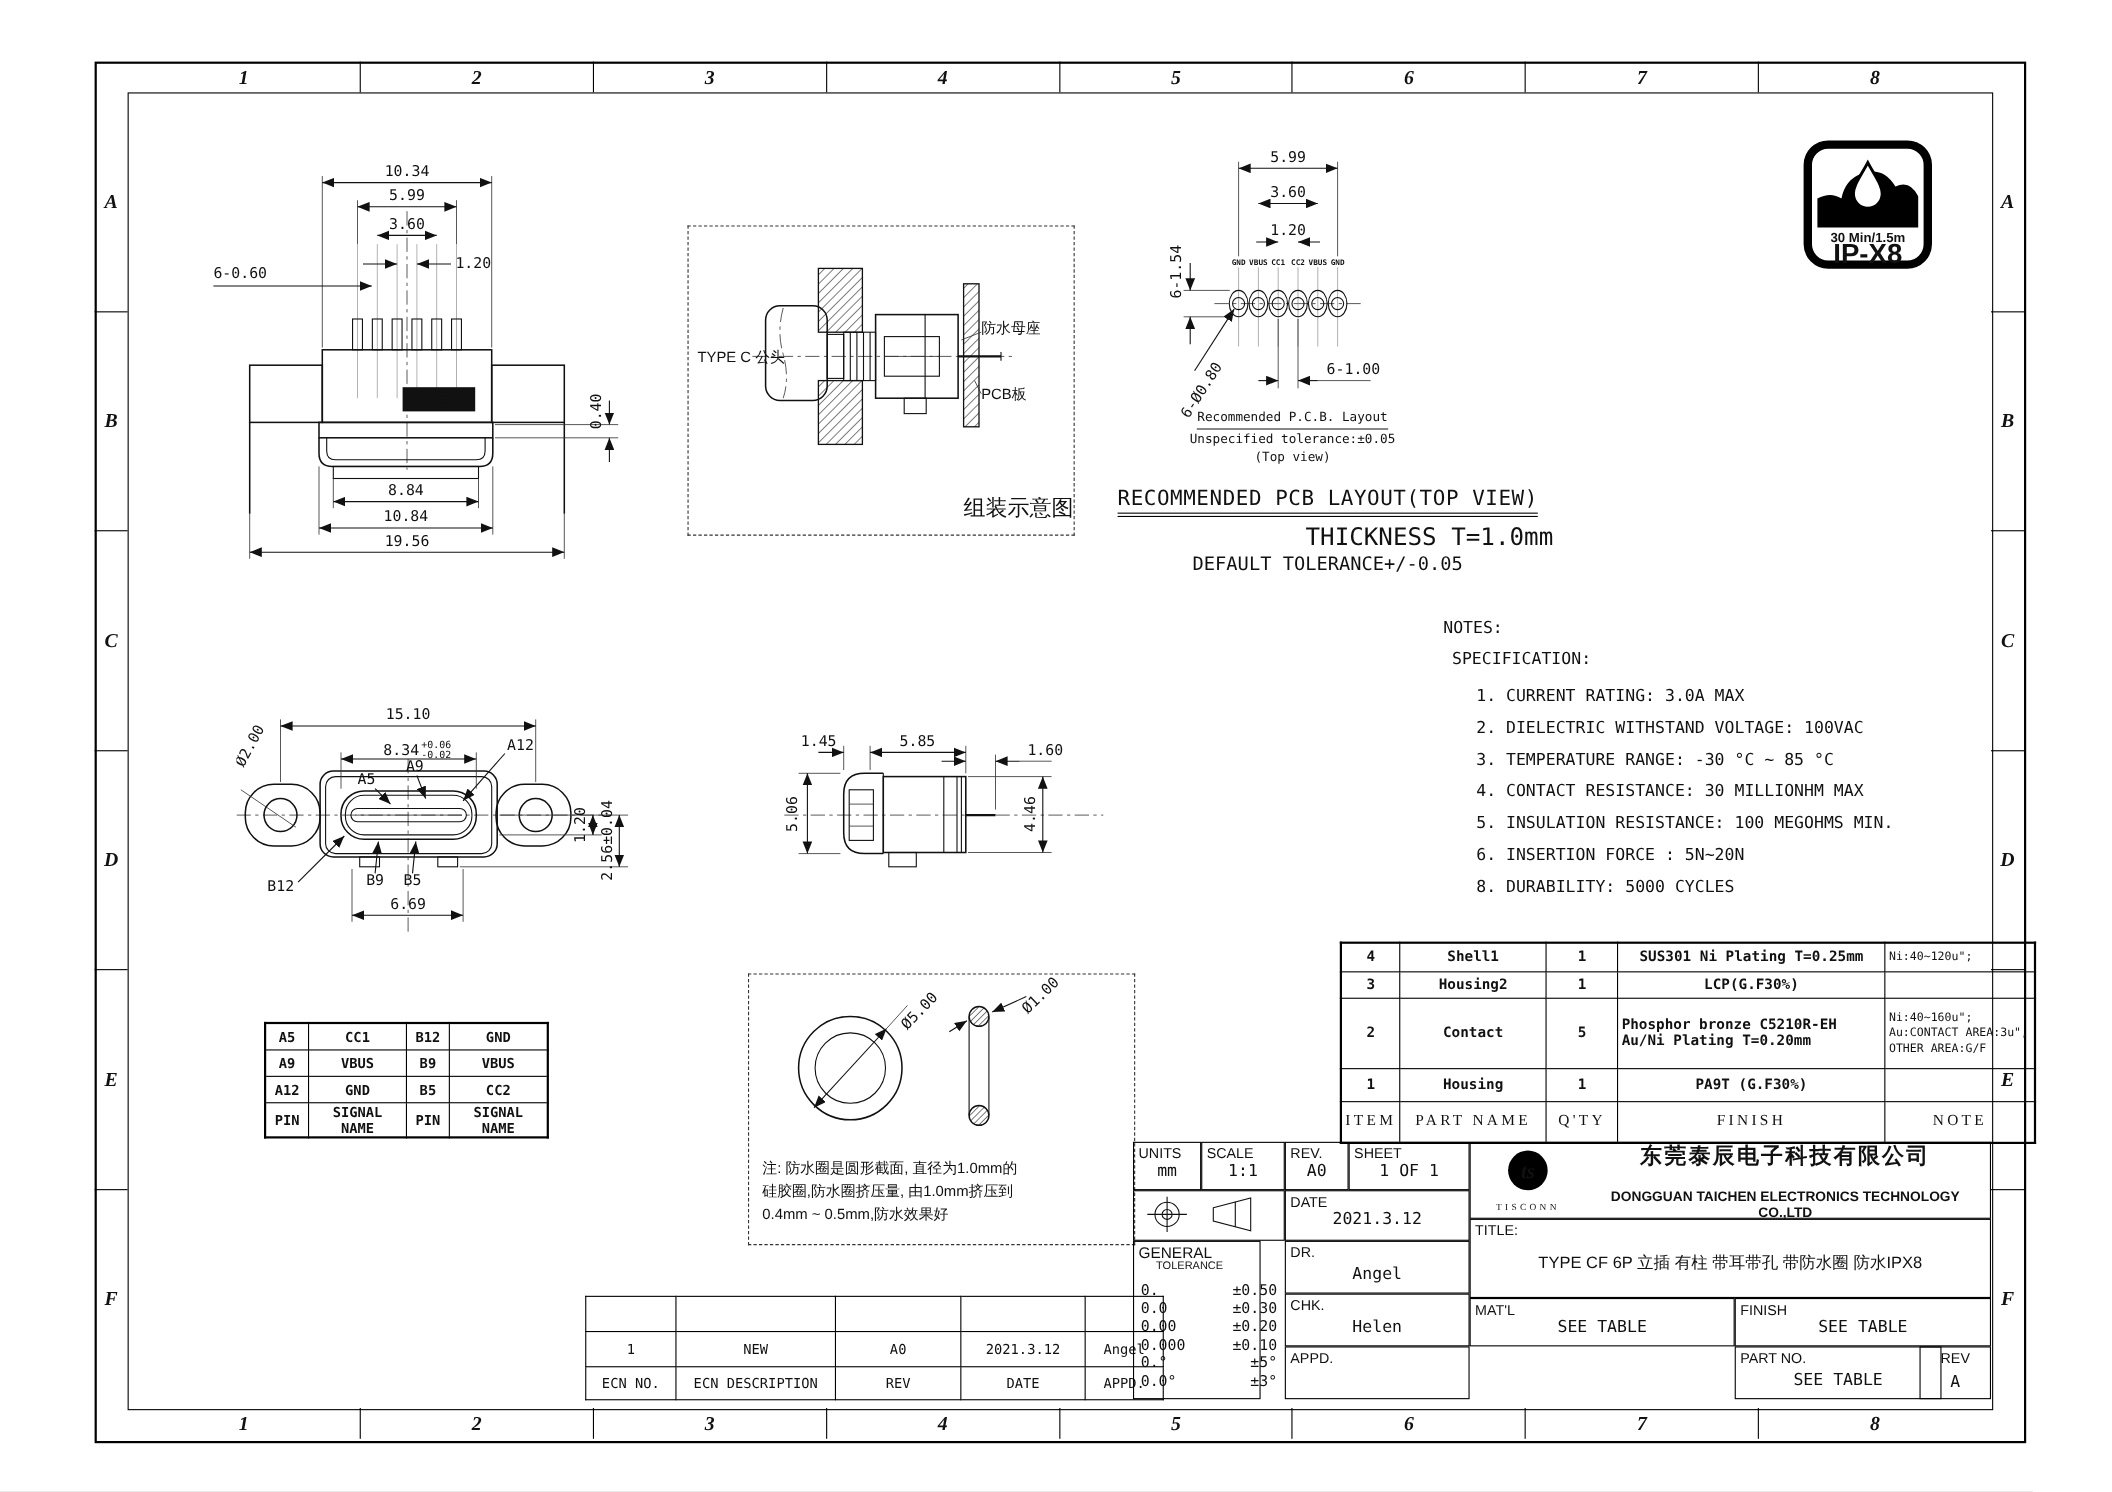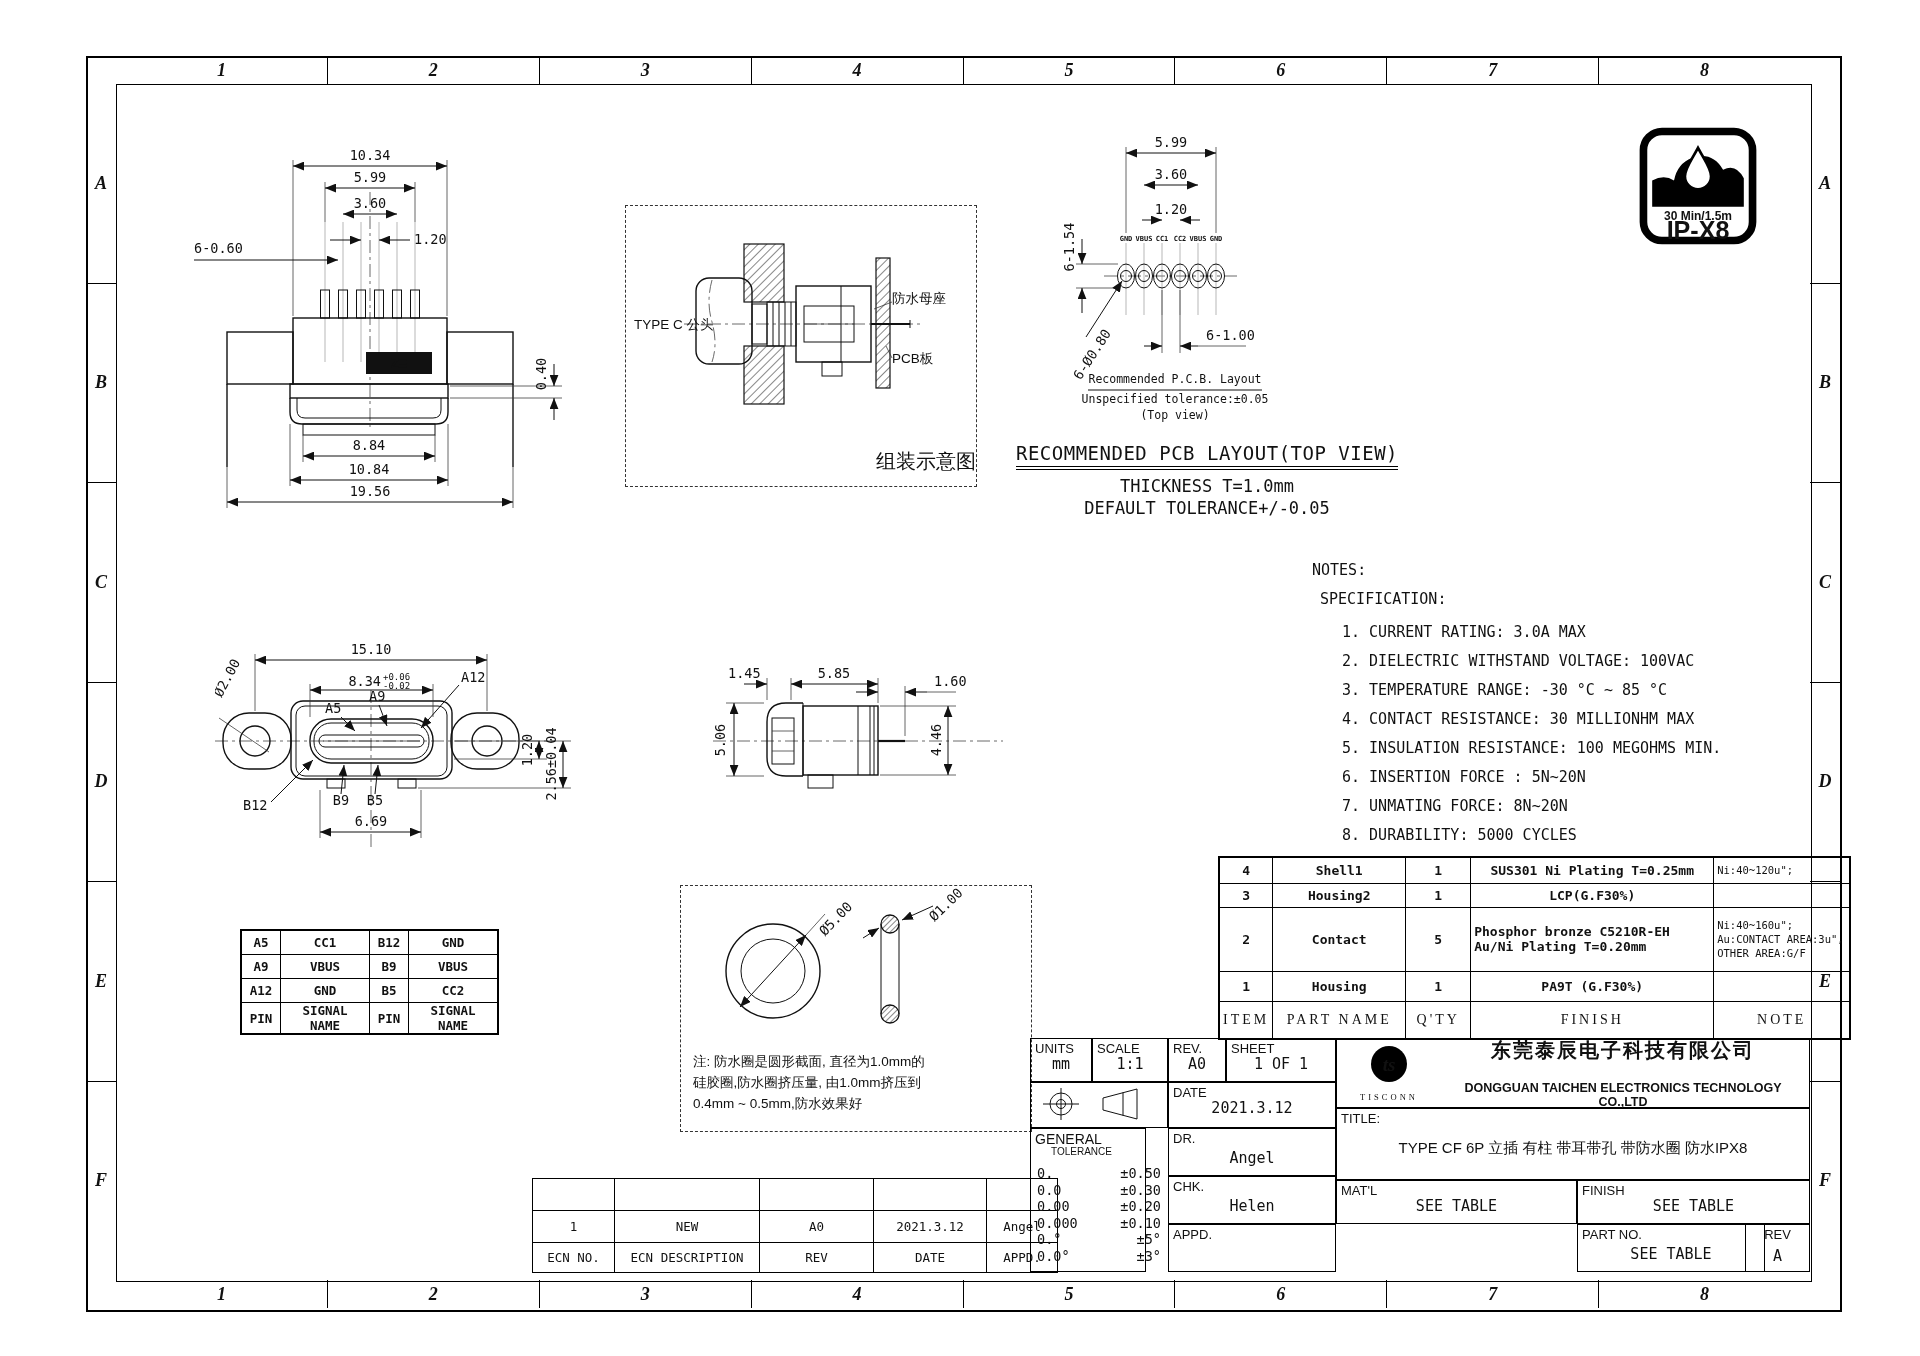--- a/index.html
+++ b/index.html
@@ -46,21 +46,21 @@
   .ecn td{font-size:12.5px;}
   
   .notes{font-size:15px;line-height:29px;white-space:nowrap;}
   .notes .nt{font-size:15px;}
   .notes .ns{padding-left:8px;}
   .notes ol{margin:4px 0 0 0;padding-left:30px;list-style:none;}
   
   .pcb-heading{text-align:center;width:410px;}
   .pcb-heading .l1{font-size:19px;letter-spacing:.5px;display:inline-block;
                    border-bottom:4px double #000;padding-bottom:2px;}
-  .pcb-heading .l2{font-size:17px;margin-top:6px;}
+  .pcb-heading .l2{font-size:22px;margin-top:6px;text-align:right;}
   .pcb-heading .l3{font-size:17px;margin-top:2px;}
   
   .tb{left:1030px;top:1038px;width:780px;height:234px;}
   .tb .cell{position:absolute;border:1.2px solid #000;box-sizing:border-box;}
   .tb .lab{position:absolute;left:4px;top:2px;font-size:13px;font-family:"Liberation Sans",sans-serif;}
   .tb .val{position:absolute;left:0;right:0;top:16px;text-align:center;font-size:15px;}
   .tol-grid{position:absolute;left:6px;top:36px;width:124px;font-size:13.5px;line-height:16.5px;}
   .tol-grid .row{display:flex;justify-content:space-between;}
   .company{display:flex;align-items:center;padding:4px 2px;}
   .logo-col{width:100px;text-align:center;}
@@ -297,21 +297,20 @@
   <div class="abs notes" style="left:1312px;top:556px;width:498px">
     <div class="nt">NOTES:</div>
     <div class="ns">SPECIFICATION:</div>
     <ol>
       <li>1. CURRENT RATING: 3.0A MAX</li>
       <li>2. DIELECTRIC WITHSTAND VOLTAGE: 100VAC</li>
       <li>3. TEMPERATURE RANGE: -30 °C ~ 85 °C</li>
       <li>4. CONTACT RESISTANCE: 30 MILLIONHM MAX</li>
       <li>5. INSULATION RESISTANCE: 100 MEGOHMS MIN.</li>
       <li>6. INSERTION FORCE : 5N~20N</li>
-      <li>7. UNMATING FORCE: 8N~20N</li>
       <li>8. DURABILITY: 5000 CYCLES</li>
     </ol>
   </div>
 
   <svg class="abs" style="left:215px;top:618px" width="400" height="270" viewBox="0 0 400 270">
     <defs>
       <marker id="fv-a" viewBox="0 0 10 8" markerWidth="11" markerHeight="9" refX="10" refY="4" orient="auto-start-reverse" markerUnits="userSpaceOnUse">
           <path d="M0,0 L10,4 L0,8 Z" fill="#111"></path>
         </marker>
     </defs>

